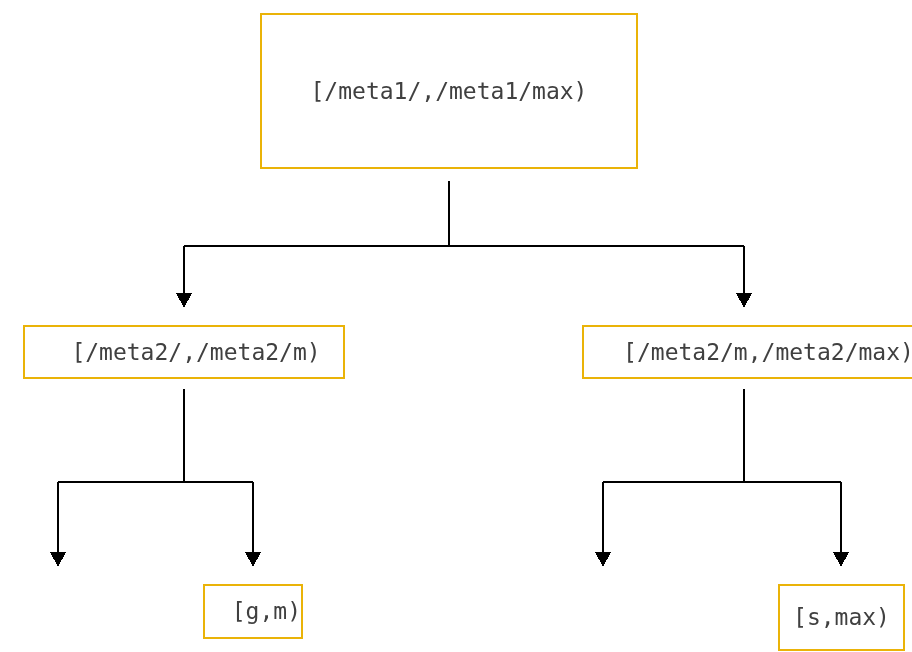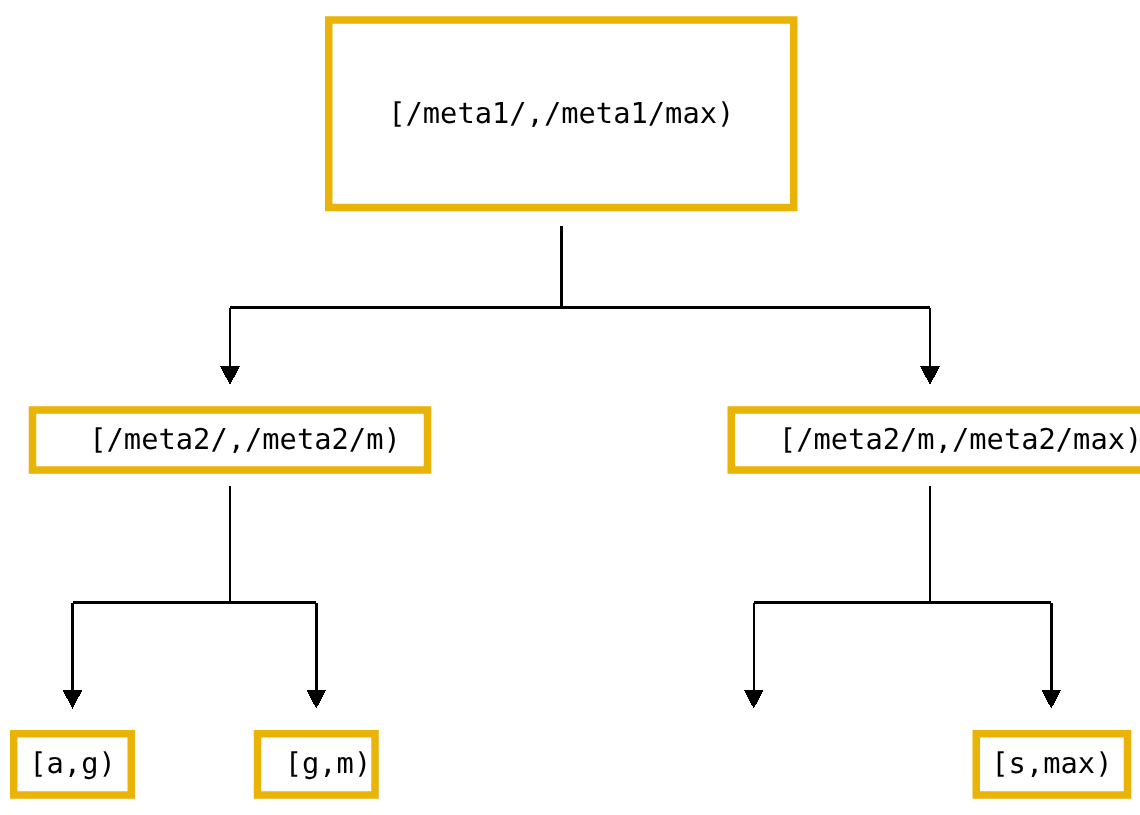--- a/index.html
+++ b/index.html
@@ -16,28 +16,28 @@
     overflow: hidden;
   }
   .edges {
     position: absolute;
     left: 0;
     top: 0;
   }
   .node {
     position: absolute;
     box-sizing: border-box;
-    border: 6px solid #eab308;
+    border: 2px solid #eab308;
     background: #ffffff;
     display: flex;
     align-items: center;
     justify-content: center;
     font-size: 23px;
     line-height: 1;
-    color: #000000;
+    color: #404040;
     white-space: nowrap;
   }
 </style>
 </head>
 <body>
 
 <div id="canvas">
 
   <svg class="edges" width="912" height="652" viewBox="0 0 912 652" shape-rendering="crispEdges">
     <g stroke="#000000" stroke-width="2" fill="none">
@@ -60,26 +60,23 @@
   </div>
 
   <div class="node" style="left:23px; top:325px; width:322px; height:54px;padding-left:24px;">
     <span>[/meta2/,/meta2/m)</span>
   </div>
 
   <div class="node" style="left:582px; top:325px; width:373px; height:54px;text-align:right;">
     <span>[/meta2/m,/meta2/max)</span>
   </div>
 
-  <div class="node" style="left:8px; top:584px; width:100px; height:55px;">
-    <span>[a,g)</span>
-  </div>
 
   <div class="node" style="left:203px; top:584px; width:100px; height:55px;justify-content:flex-end;">
     <span>[g,m)</span>
   </div>
 
 
-  <div class="node" style="left:778px; top:584px; width:127px; height:55px;">
+  <div class="node" style="left:778px; top:584px; width:127px; height:67px;">
     <span>[s,max)</span>
   </div>
 
 </div>
 
 </body></html>

